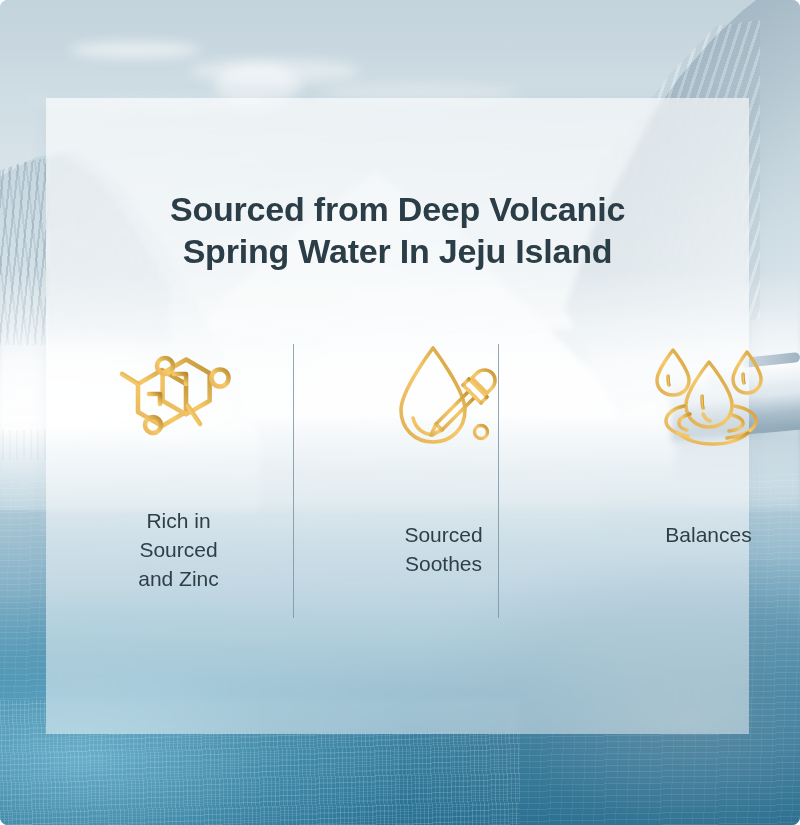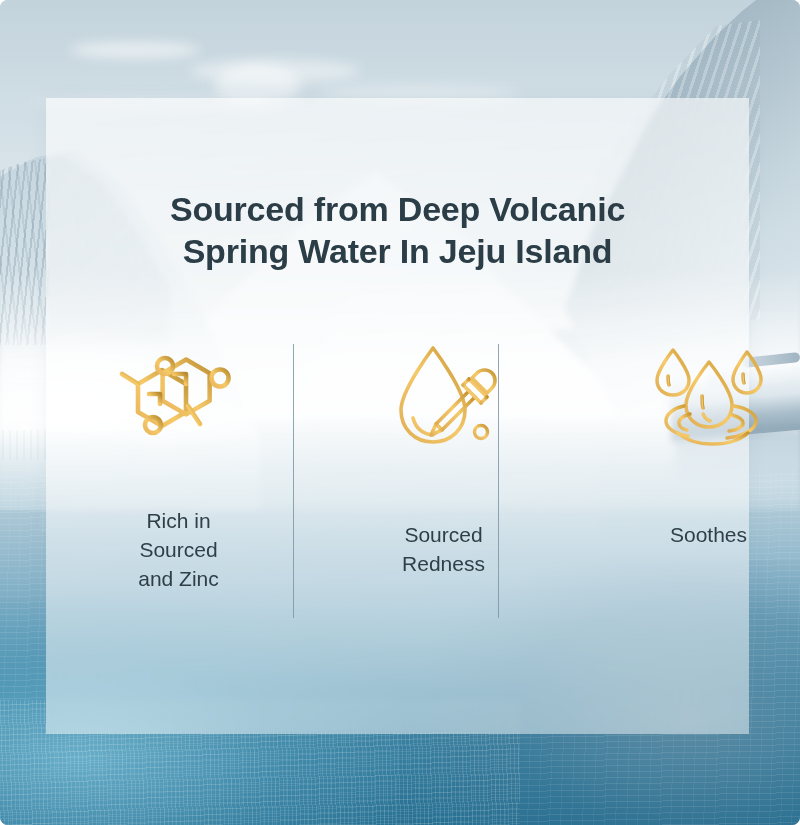--- a/index.html
+++ b/index.html
@@ -377,21 +377,21 @@
 
               <path d="M88 31 C92 27 99 27 103 31 C107 35 107 42 103 46 L98 51 L83 36 Z"></path>
             </g>
             <g stroke="url(#gB)" stroke-width="3.4" fill="none">
               <circle cx="92" cy="90" r="6.5"></circle>
             </g>
           </svg>
         </div>
         <div class="caption">
           <span class="ln">Sourced</span>
-          <span class="ln">Redness</span>
+          <span class="ln">Soothes</span>
         </div>
       </div>
 
       <div class="feature f3">
         <div class="icon-wrap">
           <svg width="122" height="108" viewBox="0 0 122 108" fill="none">
             <defs>
               <linearGradient id="gC" x1="0" y1="100%" x2="100%" y2="0%">
                 <stop offset="0%" stop-color="#dfad54"></stop>
                 <stop offset="50%" stop-color="#f6ca6b"></stop>
@@ -412,19 +412,19 @@
 
               <path d="M36 62 C26 64 18 70 18 77 C18 84 27 90 40 92"></path>
               <path d="M42 70 C35 72 31 75 31 79 C31 82 34 85 39 86"></path>
               <path d="M86 62 C99 64 108 70 108 77 C108 85 96 92 79 94"></path>
               <path d="M84 71 C91 73 95 76 95 79 C95 83 89 86 81 87"></path>
               <path d="M30 89 C38 96 51 100 65 100 C79 100 92 96 100 89"></path>
             </g>
           </svg>
         </div>
         <div class="caption">
-          <span class="ln">Soothes</span>
+          <span class="ln">Balances</span>
         </div>
       </div>
 
     </div>
   </div>
 </div>
 
 </body></html>

